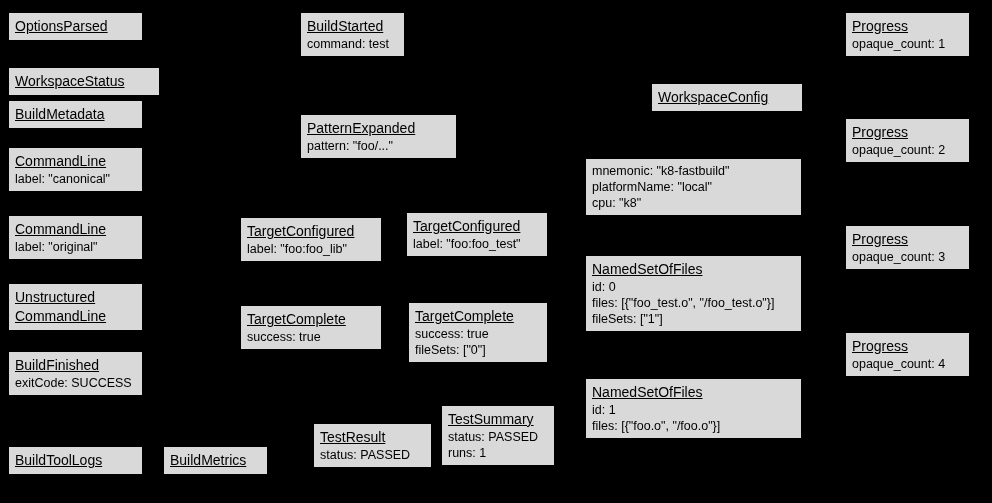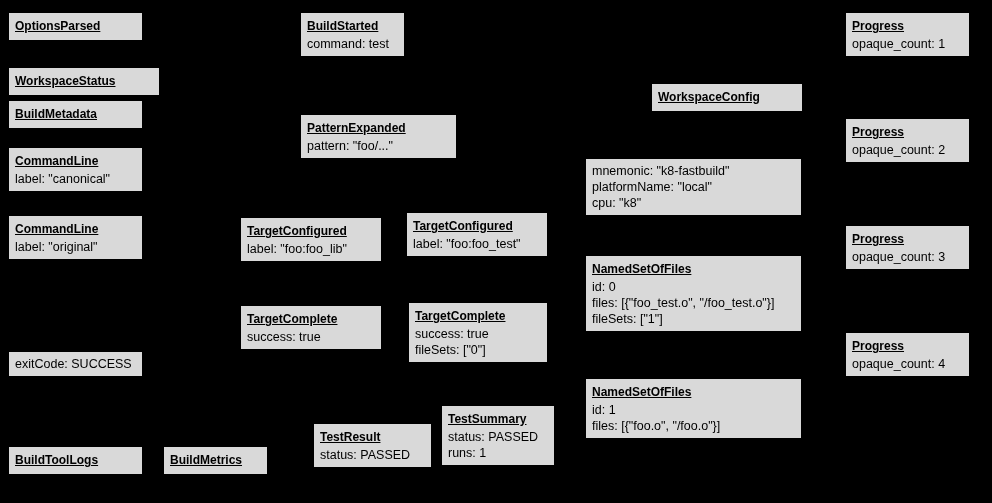--- a/index.html
+++ b/index.html
@@ -20,23 +20,23 @@
   }
   .node {
     position: absolute;
     background: #d9d9d9;
     border: 1px solid #000000;
     box-sizing: border-box;
     padding: 4px 6px;
     color: #000000;
   }
   .node-title {
-    font-weight: bold;
+    font-weight: normal;
     text-decoration: underline;
-    font-size: 12px;
+    font-size: 14px;
     line-height: 19px;
     white-space: normal;
   }
   .node-line {
     font-size: 12.5px;
     line-height: 16px;
     white-space: nowrap;
   }
 </style>
 </head>
@@ -59,22 +59,26 @@
   <div class="node" style="left:8px;top:147px;width:135px">
     <div class="node-title">CommandLine</div>
     <div class="node-line">label: "canonical"</div>
   </div>
 
   <div class="node" style="left:8px;top:215px;width:135px">
     <div class="node-title">CommandLine</div>
     <div class="node-line">label: "original"</div>
   </div>
 
+  <div class="node" style="left:8px;top:283px;width:135px">
+    <div class="node-title">Unstructured CommandLine</div>
+  </div>
 
   <div class="node" style="left:8px;top:351px;width:135px">
+    <div class="node-title">BuildFinished</div>
     <div class="node-line">exitCode: SUCCESS</div>
   </div>
 
   <div class="node" style="left:8px;top:446px;width:135px">
     <div class="node-title">BuildToolLogs</div>
   </div>
 
   <div class="node" style="left:163px;top:446px;width:105px">
     <div class="node-title">BuildMetrics</div>
   </div>

